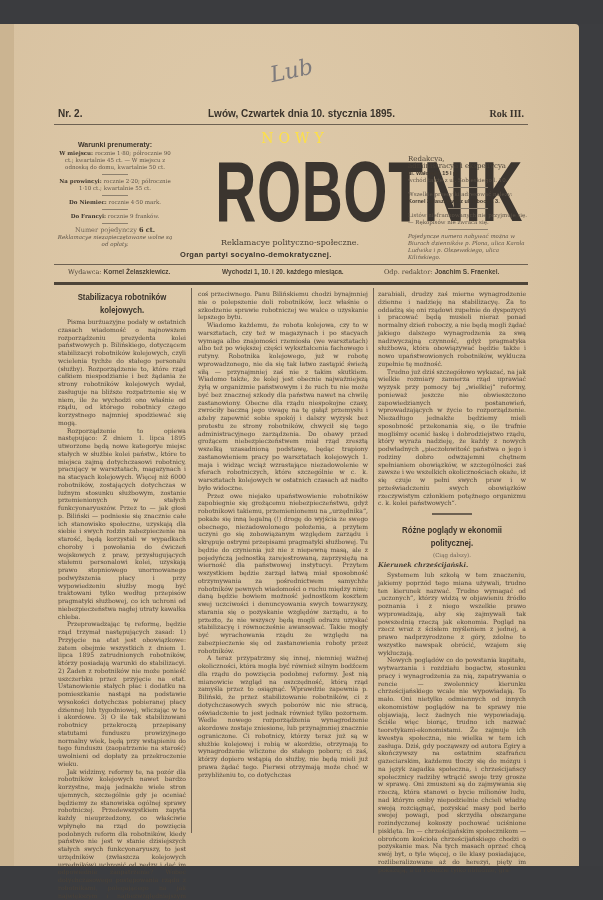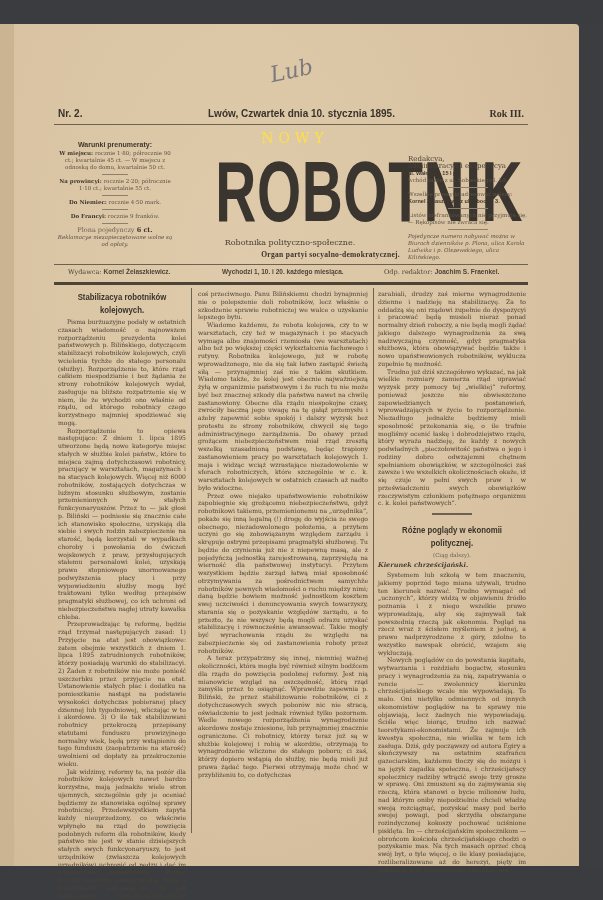--- a/index.html
+++ b/index.html
@@ -31,21 +31,21 @@
   .sub-box { position:absolute; left:55px; top:141px; width:120px; font-size:5.5px; line-height:7px; text-align:center; color:#5c5246; }
   .sub-box .ttl { font-family:"Liberation Sans", sans-serif; font-weight:bold; font-size:7px; color:#3f372e; margin-bottom:2px; }
   .sub-box .sep { width:26px; height:1px; background:#8d806e; margin:3px auto; }
   .sub-box b { color:#3f372e; }
   .sub-box .single { font-size:6.5px; color:#6a5f52; }
   .sub-box .ital { font-style:italic; }
 
   .masthead-small { position:absolute; left:245px; top:130px; width:100px; text-align:center; font-family:"DejaVu Serif", serif; font-size:14px; letter-spacing:5px; color:#fde047; }
   .masthead-big { position:absolute; left:177px; top:148px; width:225px; height:86px; text-align:center; font-family:"Liberation Sans", sans-serif; font-weight:bold; font-size:86px; line-height:86px; letter-spacing:1px; color:#3b352f; transform:scaleX(0.66); transform-origin:center; }
   .tagline1 { position:absolute; left:190px; top:238px; width:200px; text-align:center; font-size:8px; color:#4a4136; }
-  .tagline2 { position:absolute; left:180px; top:250px; width:220px; text-align:right; font-family:Liberation Serif, serif; font-weight:bold; font-size:7.5px; color:#3a332b; letter-spacing:0.3px; }
+  .tagline2 { position:absolute; left:180px; top:250px; width:220px; text-align:left; font-family:Liberation Sans, sans-serif; font-weight:bold; font-size:7.5px; color:#3a332b; letter-spacing:0.3px; }
 
   .red-box { position:absolute; left:408px; top:140px; width:120px; font-size:5.5px; line-height:7px; text-align:left; color:#5c5246;margin-top:16px; }
   .red-box .big { font-size:7px; color:#4a4136; }
   .red-box b { color:#3f372e; font-family:"Liberation Sans", sans-serif; }
   .red-box .sep { width:40px; height:1px; background:#8d806e; margin:3px auto; }
   .red-box .ital { font-style:italic; }
 
   .pubrow { position:absolute; left:54px; top:268px; width:474px; font-size:6.5px; color:#4d4438; }
   .pubrow span { position:absolute; top:0; white-space:nowrap; }
   .pubrow b { font-family:"Liberation Sans", sans-serif; }
@@ -84,27 +84,27 @@
 <div class="sub-box">
   <div class="ttl">Warunki prenumeraty:</div>
   <div><b>W miejscu:</b> <span>rocznie 1·80; półrocznie 90 ct.; kwartalnie 45 ct. — W miejscu z odnoską do domu, kwartalnie 50 ct.</span></div>
   <div class="sep"></div>
   <div><b>Na prowincyi:</b> <span>rocznie 2·20; półrocznie 1·10 ct.; kwartalnie 55 ct.</span></div>
   <div class="sep"></div>
   <div><b>Do Niemiec:</b> <span>rocznie 4·50 mark.</span></div>
   <div class="sep"></div>
   <div><b>Do Francyi:</b> <span>rocznie 9 franków.</span></div>
   <div class="sep"></div>
-  <div class="single"><span>Plona pojedynczy</span> <b>6 ct.</b></div>
+  <div class="single"><span>Numer pojedynczy</span> <b>6 ct.</b></div>
   <div class="ital">Reklamacye niezapieczętowane wolne są od opłaty.</div>
 </div>
 
 <div class="masthead-small">NOWY</div>
 <div class="masthead-big">ROBOTNIK</div>
-<div class="tagline1">Robotnika polityczno-społeczne.</div>
+<div class="tagline1">Reklamacye polityczno-społeczne.</div>
 <div class="tagline2">Organ partyi socyalno-demokratycznej.</div>
 
 <div class="red-box">
   <div class="big">Redakcya,</div>
   <div class="big">administracya i ekspedycya</div>
   <div><b>ul. Wałowa l. 15 I p.</b></div>
   <div>wchód także z ul. Sobieskiego l. 10.</div>
   <div class="sep"></div>
   <div>Wszelkie przesyłki adresować należy:</div>
   <div><b>Kornel Żelaszkiewicz ul. Ubocz l. 3.</b></div>

